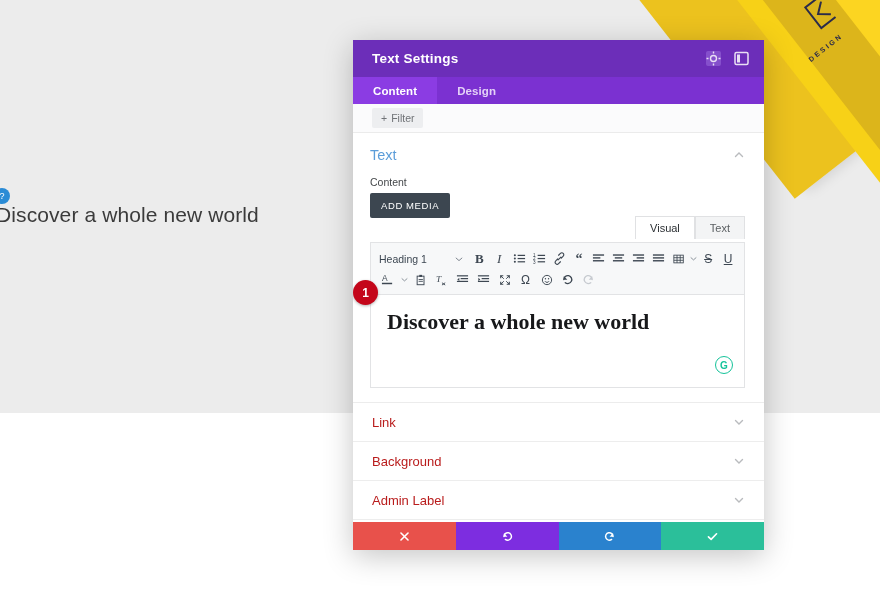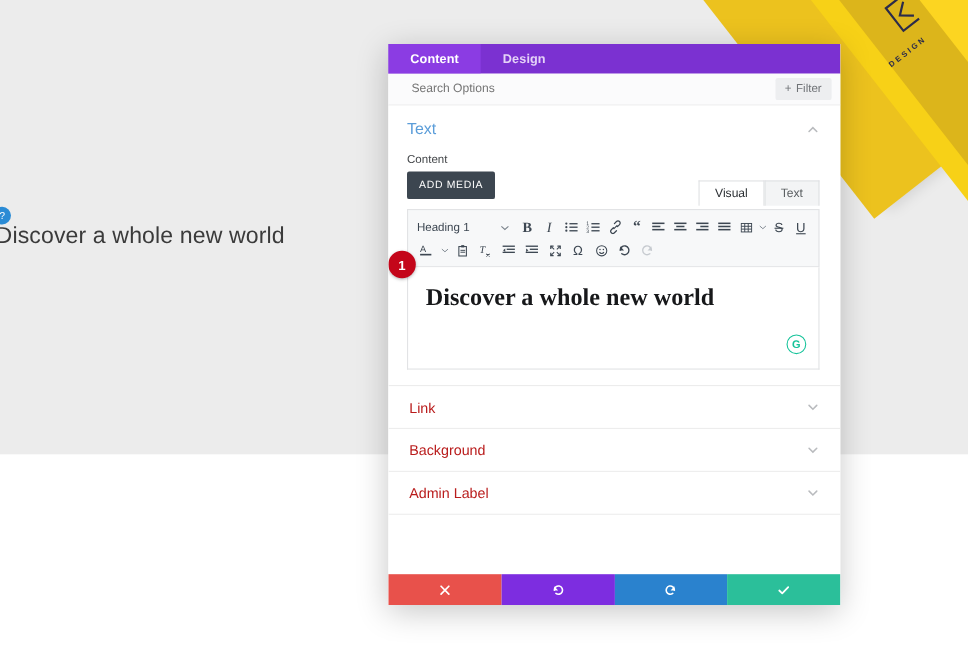--- a/index.html
+++ b/index.html
@@ -86,21 +86,21 @@
   .sec-open-head{display:flex;align-items:center;justify-content:space-between;cursor:pointer;}
   .sec-open-title{font-size:14.5px;color:#5b9dd9;}
   .chev{width:12px;height:12px;color:#b9bbbe;}
 
   .field-label{font-size:10.5px;color:#44474a;margin:13px 0 5px 0;}
   .add-media{
     display:inline-block;background:#3c4650;color:#fff;font-size:9.5px;font-weight:normal;
     letter-spacing:.6px;padding:7px 11px;border-radius:2px;cursor:pointer;
   }
 
-  .editor-wrap{margin-top:9px;position:relative;}
+  .editor-wrap{margin-top:24px;position:relative;}
   .ed-tabs{position:absolute;right:0;top:-26px;display:flex;}
   .ed-tab{
     font-size:11px;color:#5c6063;background:#f3f4f5;border:1px solid #e0e1e3;
     border-bottom:0;padding:5px 14px;cursor:pointer;
   }
   .ed-tab.active{background:#fff;color:#2b2f33;}
 
   .ed-toolbar{
     border:1px solid #e2e3e5;background:#f7f8f9;padding:5px 6px 4px 6px;
   }
@@ -173,28 +173,45 @@
       <div class="card-word">DESIGN</div>
     </div>
 
     <div class="hero-badge">?</div>
     <div class="hero-headline">Discover a whole new world</div>
   </div>
 </div>
 
 <div id="modal">
 
+  <div class="modal-header">
+    <div class="modal-title">Text Settings</div>
+    <div class="hdr-icons">
+      <div class="hdr-icon">
+        <svg viewBox="0 0 17 17" width="17" height="17">
+          <rect x="1" y="1" width="15" height="15" rx="2" fill="#8a55d0"></rect>
+          <circle cx="8.5" cy="8.5" r="3" fill="none" stroke="#fff" stroke-width="1.4"></circle>
+          <path d="M8.5 1.5v2M8.5 13.5v2M1.5 8.5h2M13.5 8.5h2" stroke="#fff" stroke-width="1.4"></path>
+        </svg>
+      </div>
+      <div class="hdr-icon">
+        <svg viewBox="0 0 17 17" width="17" height="17">
+          <rect x="2" y="2.5" width="13" height="12" rx="1.5" fill="none" stroke="#fff" stroke-width="1.5"></rect>
+          <rect x="4" y="4.5" width="3" height="8" fill="#fff"></rect>
+        </svg>
+      </div>
+    </div>
+  </div>
 
   <div class="tabs">
     <div class="tab active">Content</div>
     <div class="tab">Design</div>
   </div>
 
   <div class="searchbar">
-    <input class="search-input" type="text" placeholder="Search Options" style="">
     <div class="filter-btn">
       <span>+</span>
       <span>Filter</span>
     </div>
   </div>
 
   <div class="modal-body">
 
     <div class="sec-open">
       <div class="sec-open-head">

